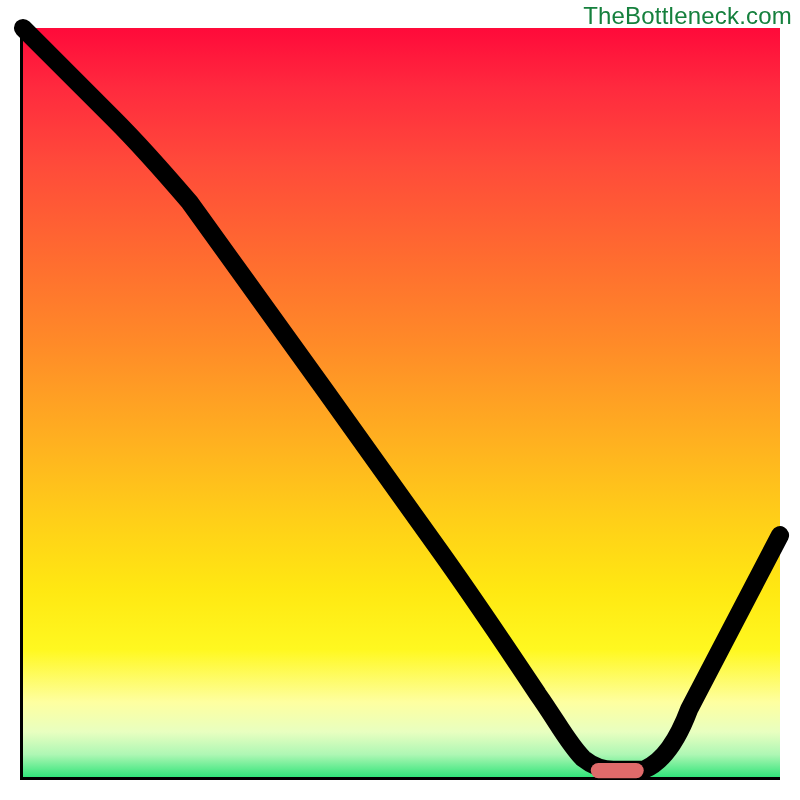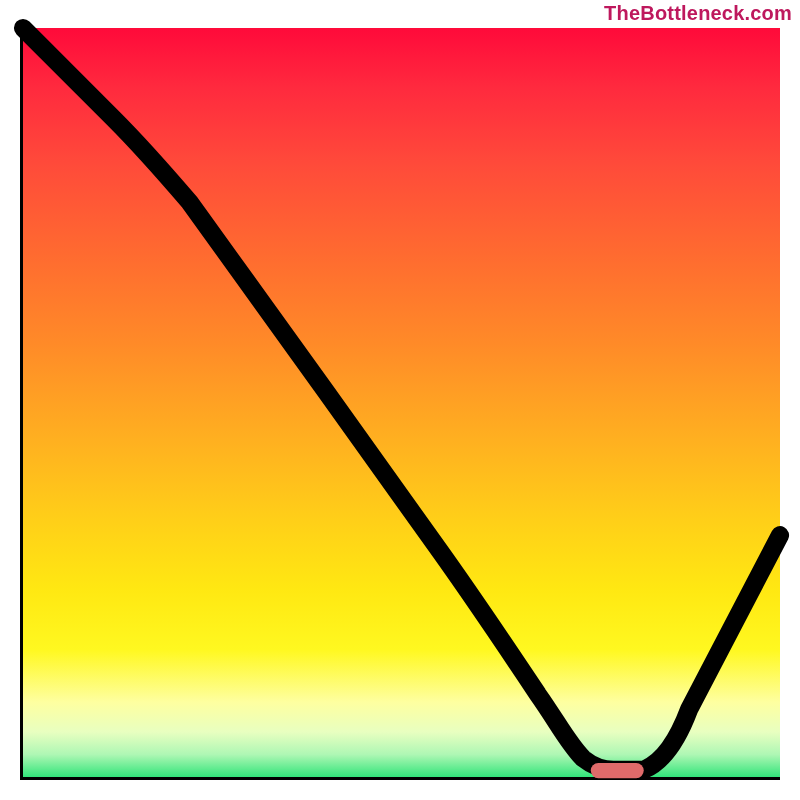--- a/index.html
+++ b/index.html
@@ -13,23 +13,23 @@
   }
   .wrap {
     position: relative;
     width: 800px;
     height: 800px;
   }
   .watermark {
     position: absolute;
     top: 2px;
     right: 8px;
-    font-size: 20px;
-    font-weight: 700;
-    color: #be185d;
+    font-size: 24px;
+    font-weight: 400;
+    color: #15803d;
     letter-spacing: 0.2px;
     z-index: 10;
   }
   .plot-area {
     position: absolute;
     left: 20px;
     top: 28px;
     width: 760px;
     height: 752px;
     border-left: 3px solid #000;

